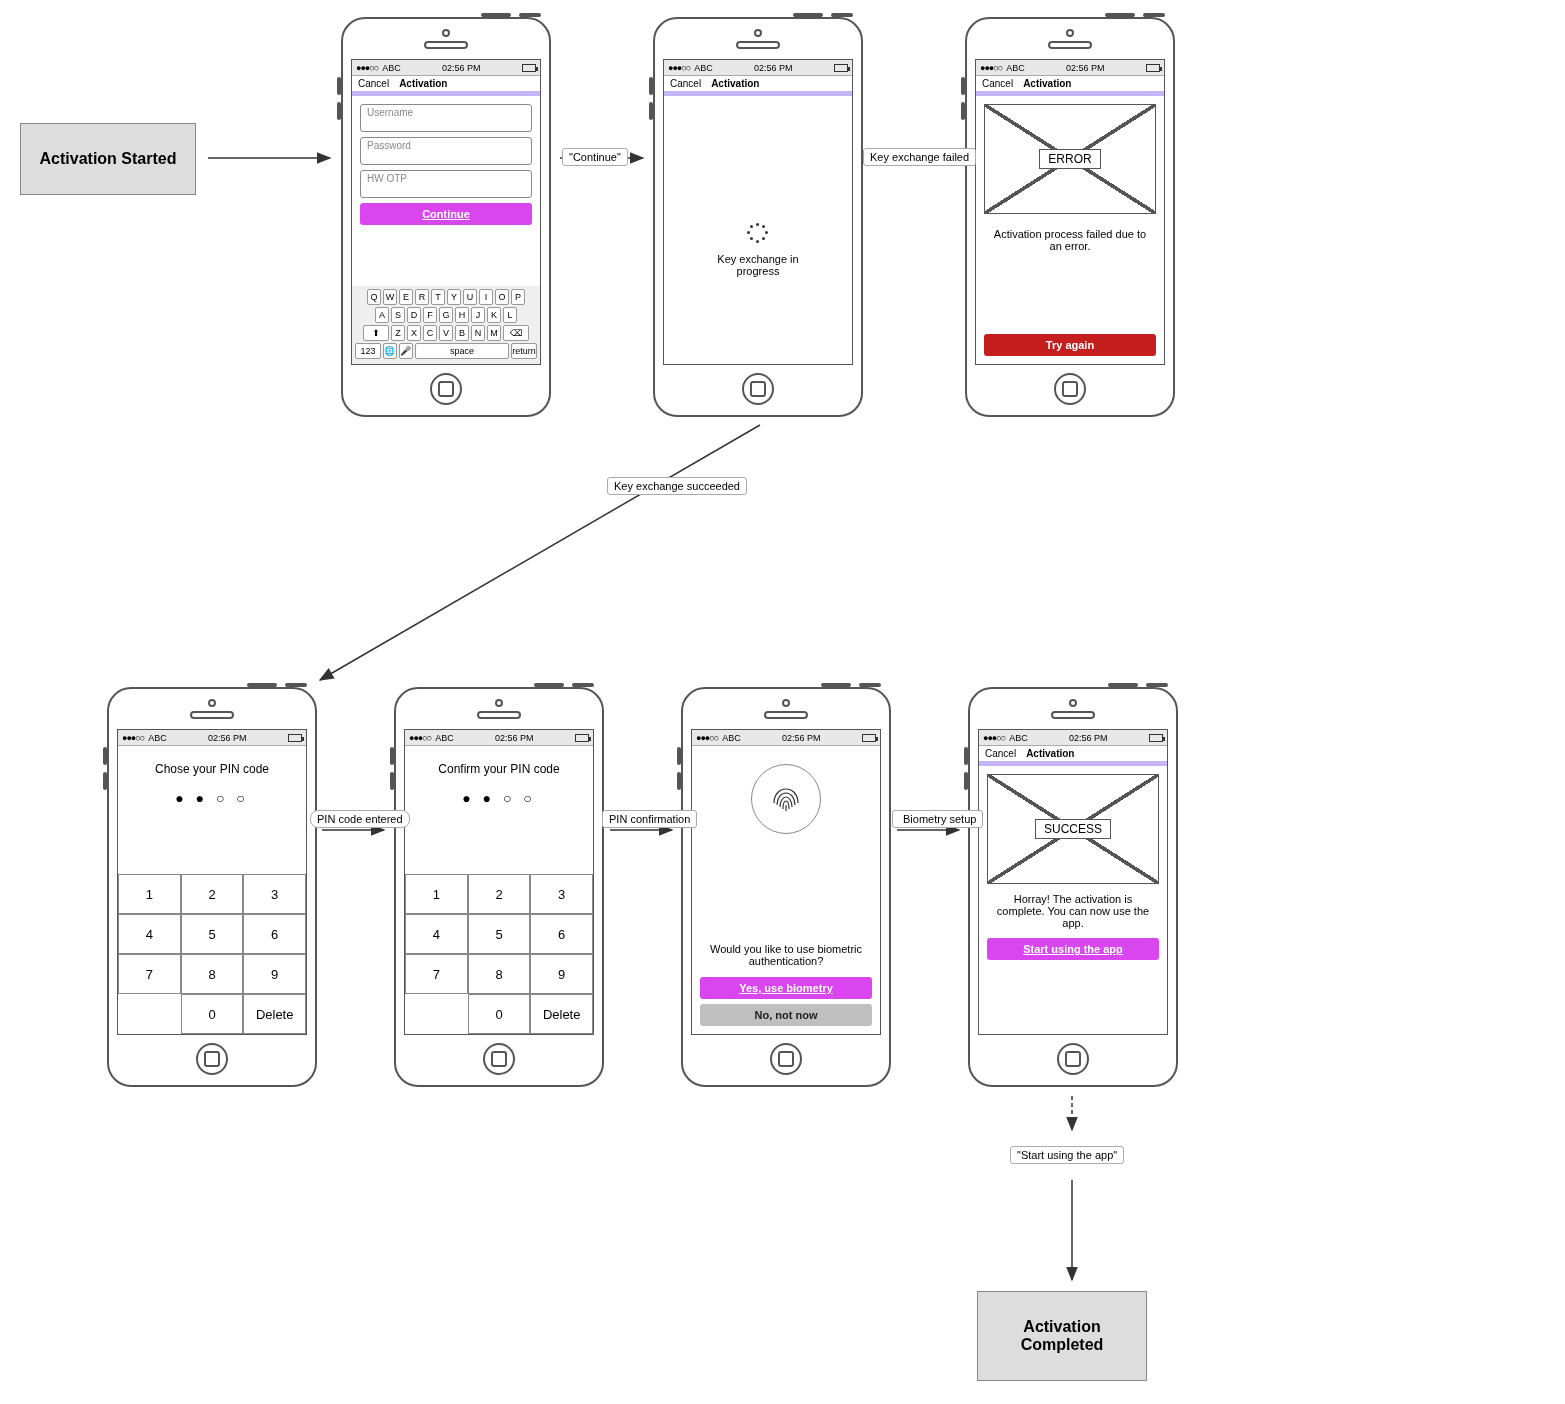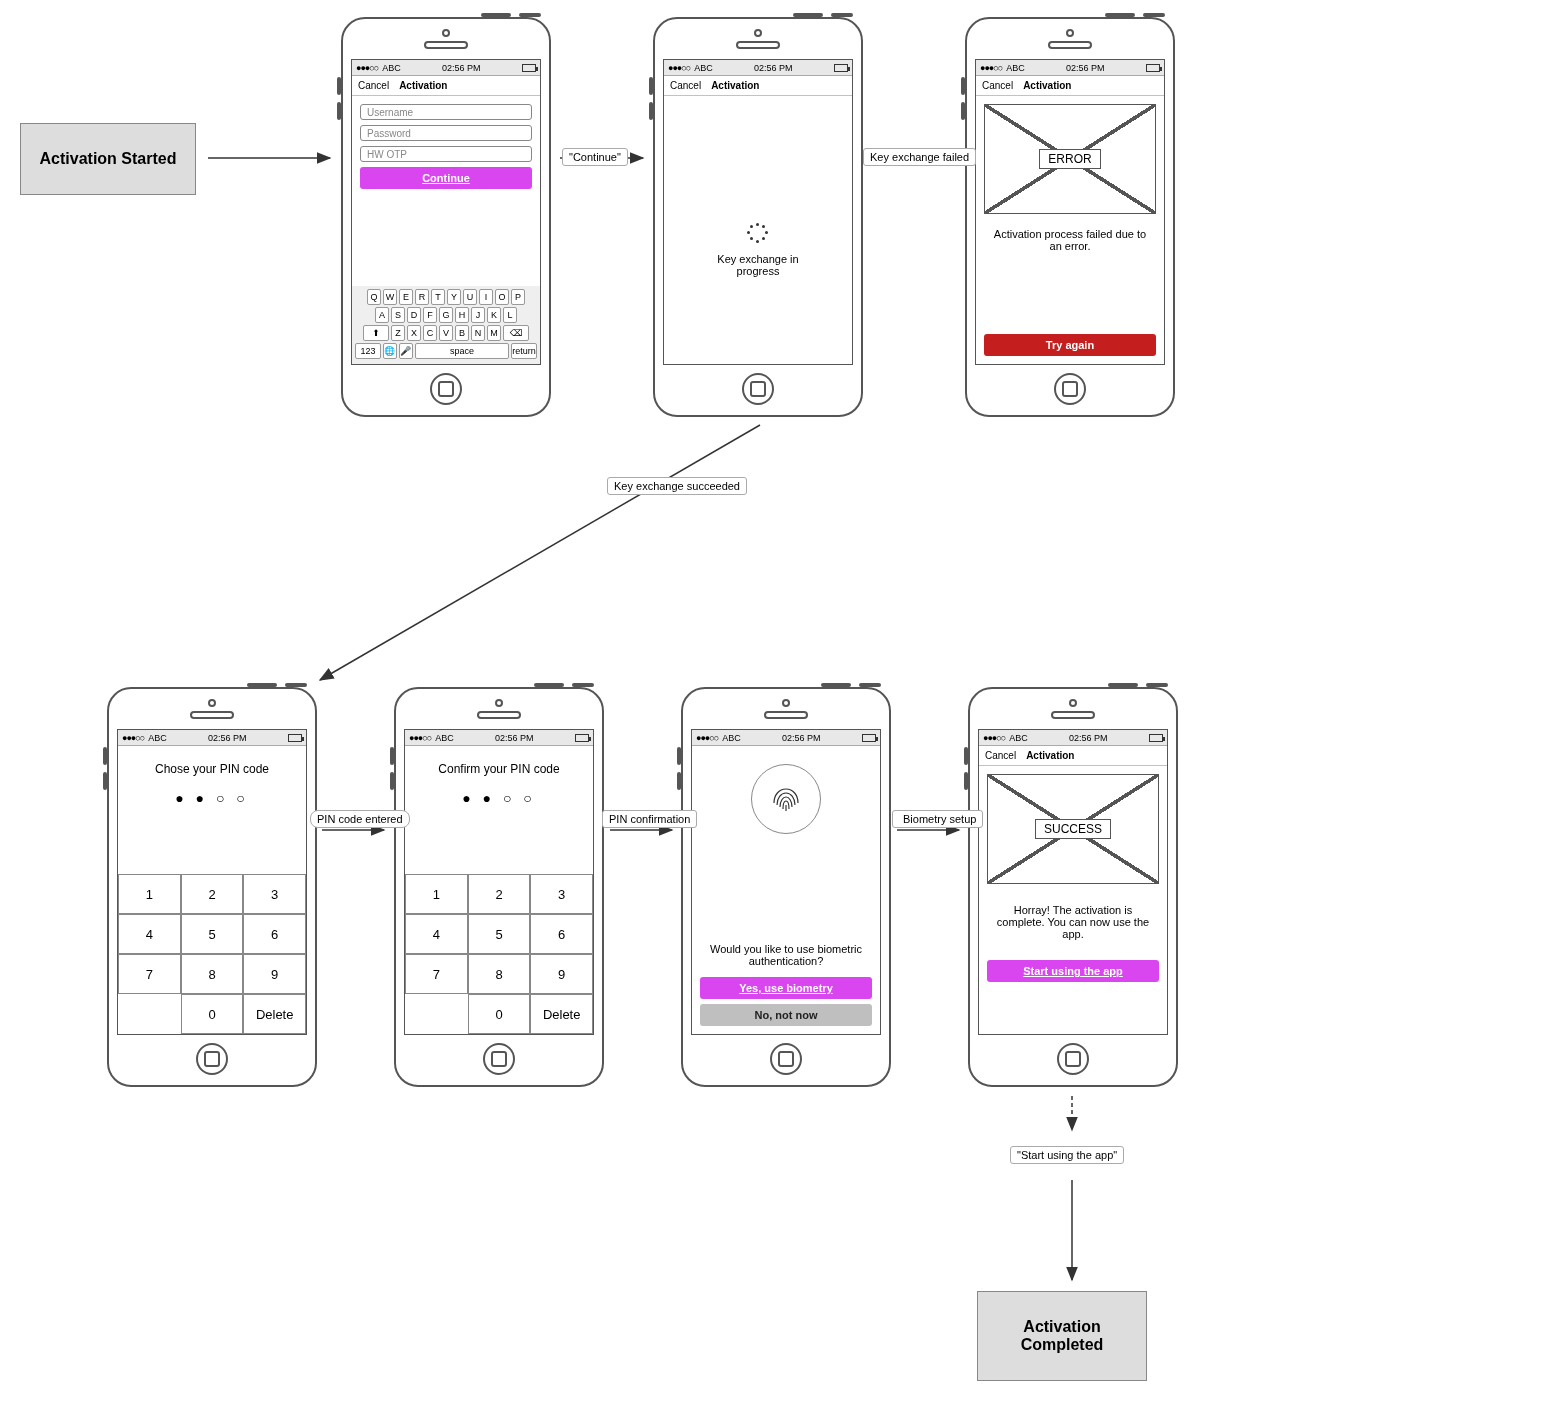--- a/index.html
+++ b/index.html
@@ -19,25 +19,25 @@
 .notch-btn.b1{ right:40px; } .notch-btn.b2{ right:10px; width:22px; }
 .side-btn{ position:absolute; left:-4px; width:4px; height:18px; background:#555; border-radius:2px; }
 .side-btn.s1{ top:60px; } .side-btn.s2{ top:85px; }
 
 .screen { position:absolute; top:40px; left:8px; right:8px; bottom:50px; border:1px solid #555; background:#fff; display:flex; flex-direction:column; overflow:hidden; }
 .statusbar{ background:#e8e8e8; height:16px; font-size:9px; display:flex; align-items:center; padding:0 4px; gap:4px; border-bottom:1px solid #aaa; }
 .statusbar .dots{ letter-spacing:-1px; }
 .statusbar .time{ margin-left:auto; margin-right:auto; }
 .statusbar .bat{ width:14px; height:8px; border:1px solid #333; position:relative; }
 .statusbar .bat::after{ content:""; position:absolute; right:-3px; top:2px; width:2px; height:4px; background:#333; }
-.navbar{ height:20px; border-bottom:1px solid #c4b5fd; font-size:10px; display:flex; align-items:center; padding:0 6px; gap:10px; }
+.navbar{ height:20px; border-bottom:5px solid #c4b5fd; font-size:10px; display:flex; align-items:center; padding:0 6px; gap:10px; }
 .navbar .title{ font-weight:bold; }
 .sc-body{ flex:1; padding:8px; font-size:11px; display:flex; flex-direction:column; }
 
-.inp{ border:1px solid #888; border-radius:3px; height:16px; padding:2px 6px; font-size:10px; color:#888; margin-bottom:5px; font-family:inherit; }
+.inp{ border:1px solid #888; border-radius:3px; height:28px; padding:2px 6px; font-size:10px; color:#888; margin-bottom:5px; font-family:inherit; }
 .btn{ border-radius:3px; padding:5px 6px; text-align:center; font-size:11px; font-weight:bold; font-family:inherit; border:none; }
 .btn-blue{ background:#d946ef; color:#fff;text-decoration:underline; }
 .btn-grey{ background:#bfbfbf; color:#222; }
 .btn-red{ background:#c41e1e; color:#fff; }
 
 
 .kbd{ background:#efefef; padding:3px; font-size:9px; }
 .kbd-row{ display:flex; gap:2px; justify-content:center; margin-bottom:2px; }
 .key{ background:#fff; border:1px solid #999; border-radius:2px; min-width:14px; height:16px; display:flex; align-items:center; justify-content:center; font-family:inherit; }
 .key.wide{ min-width:26px; } .key.space{ flex:1; }
@@ -335,21 +335,21 @@
           <span class="bat"></span>
         </div>
    <div class="navbar">
           <span>Cancel</span>
           <span class="title">Activation</span>
         </div>
    <div class="sc-body">
     <div class="xbox">
             <span>SUCCESS</span>
           </div>
-    <div style="text-align:center; margin:20px 4px;">Horray! The activation is complete. You can now use the app.</div>
+    <div style="text-align:center; margin:9px 4px;">Horray! The activation is complete. You can now use the app.</div>
     <div class="btn btn-blue">Start using the app</div>
    </div>
   </div>
   <div class="home"></div>
  </div>
 </div>
 
 <svg style="position:absolute; top:0; left:0; width:1565px; height:1404px; pointer-events:none;">
  <defs>
       <marker id="ah" markerWidth="10" markerHeight="8" refX="9" refY="4" orient="auto">

